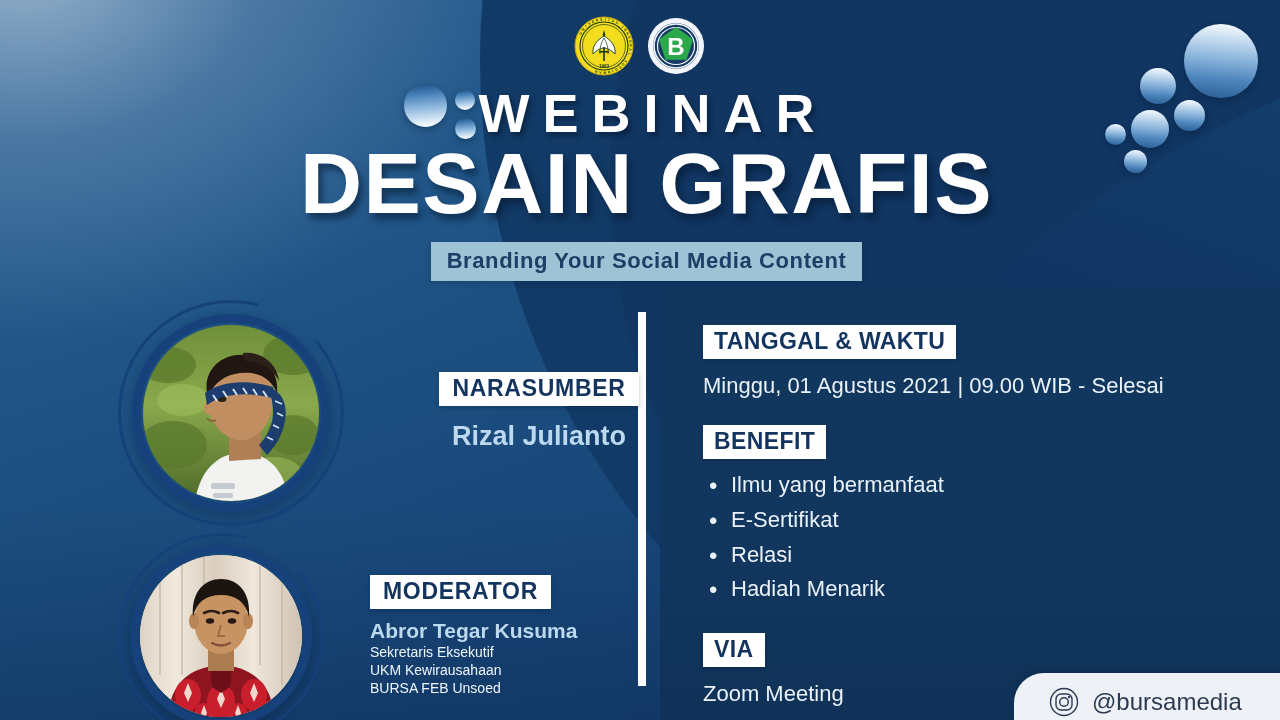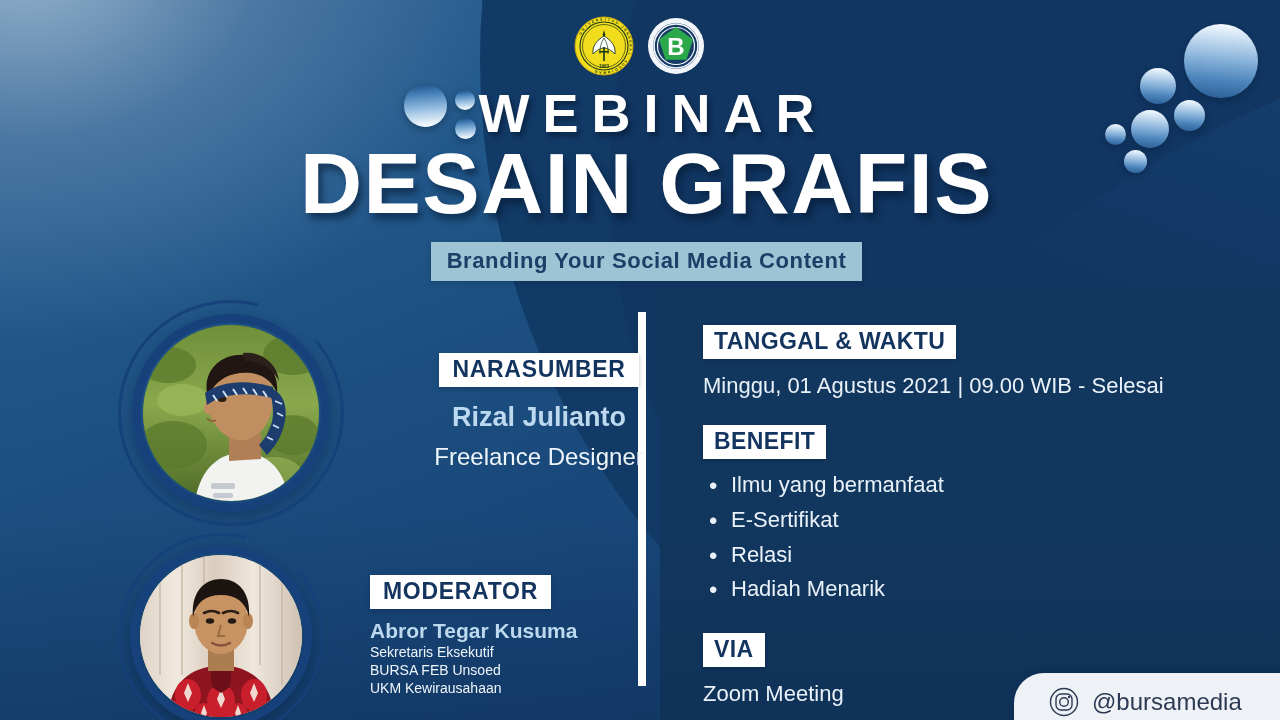--- a/index.html
+++ b/index.html
@@ -332,21 +332,20 @@
           <g fill="#b9c0c8" opacity="0.8">
             <rect x="68" y="158" width="24" height="6" rx="2"></rect>
             <rect x="70" y="168" width="20" height="5" rx="2"></rect>
           </g>
         </svg>
       </div>
     </div>
     <div class="person-text">
       <div class="role-chip">NARASUMBER</div>
       <div class="person-name">Rizal Julianto</div>
-      <div class="person-sub">Freelance Designer</div>
     </div>
   </div>
 
   <div class="person" id="moderator">
     <div class="avatar-holder">
       <div class="avatar-arc"></div>
       <div class="avatar-ring"></div>
       <div class="avatar-img">
         <svg width="162" height="162" viewBox="0 0 162 162">
           <defs>
@@ -404,22 +403,22 @@
           <path d="M81 70 l-3 11 h7" fill="none" stroke="#9a6b42" stroke-width="2"></path>
 
           <path d="M72 88 q9 5 18 0" fill="none" stroke="#8a4f3c" stroke-width="2.4" stroke-linecap="round"></path>
         </svg>
       </div>
     </div>
     <div class="person-text">
       <div class="role-chip">MODERATOR</div>
       <div class="person-name">Abror Tegar Kusuma</div>
       <div class="person-sub">Sekretaris Eksekutif</div>
+      <div class="person-sub">UKM Kewirausahaan</div>
       <div class="person-sub">BURSA FEB Unsoed</div>
-      <div class="person-sub">UKM Kewirausahaan</div>
     </div>
   </div>
 
   <div id="info">
     <div>
       <div class="info-chip">TANGGAL &amp; WAKTU</div>
       <div class="info-value">Minggu, 01 Agustus 2021 | 09.00 WIB - Selesai</div>
     </div>
 
     <div class="blk">

